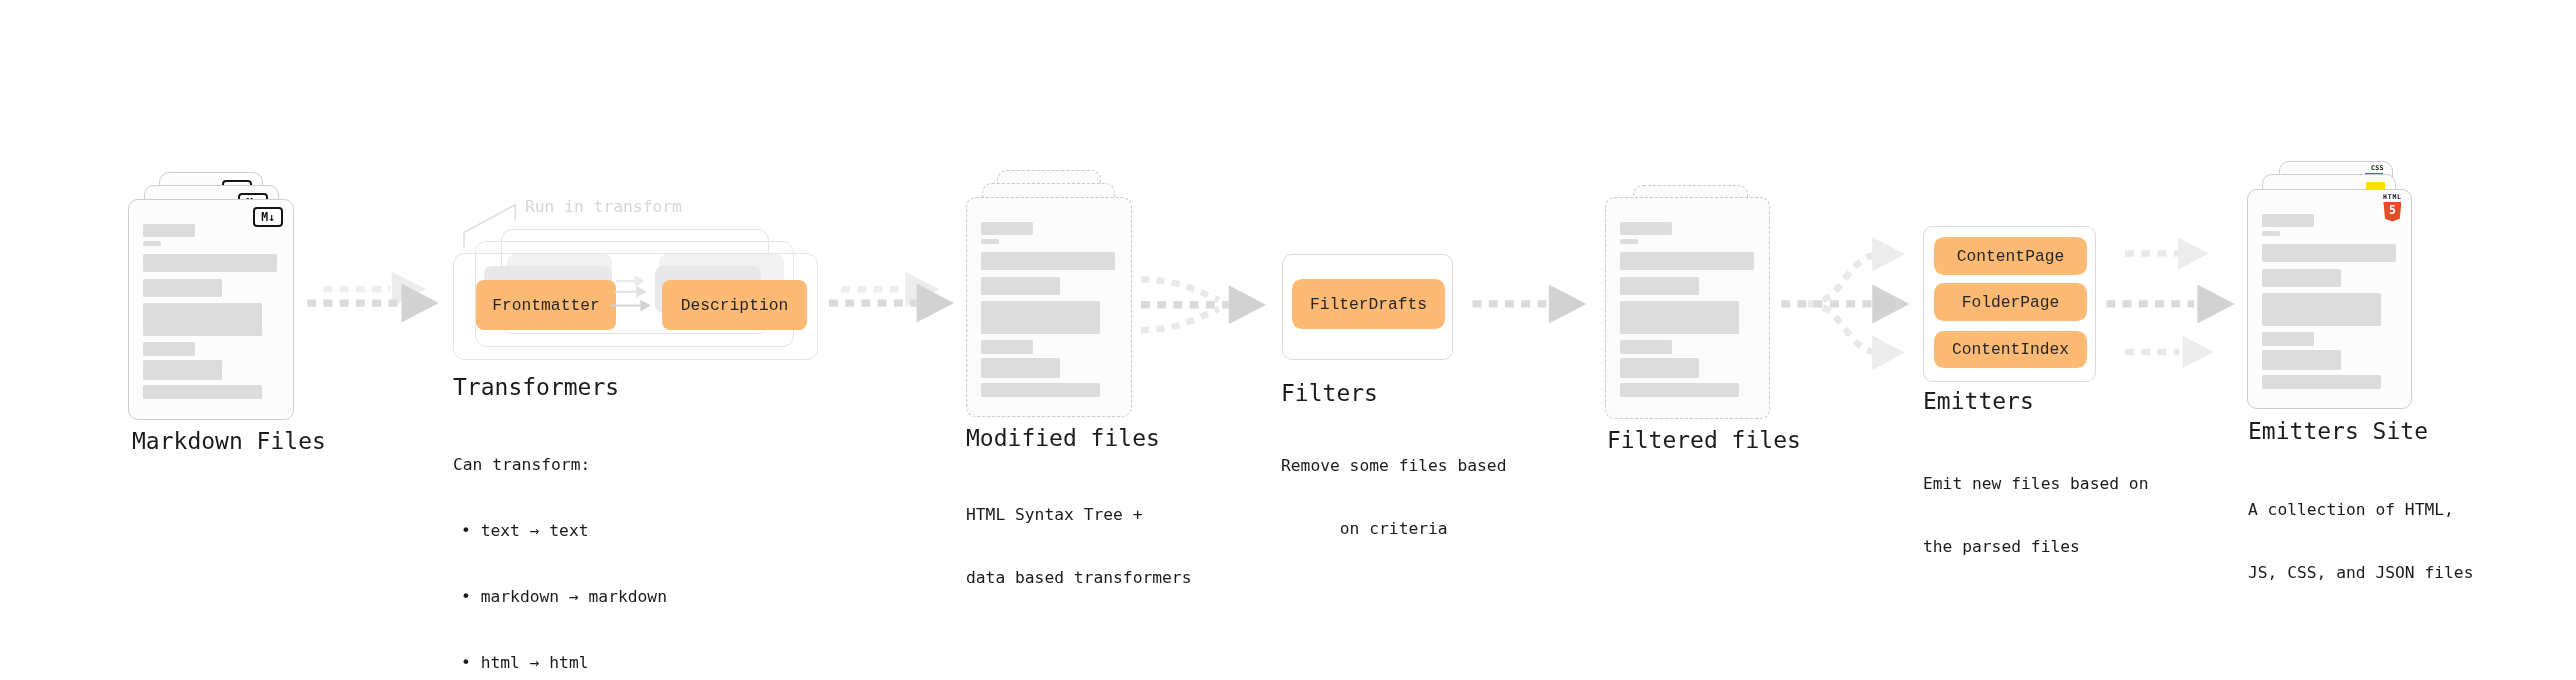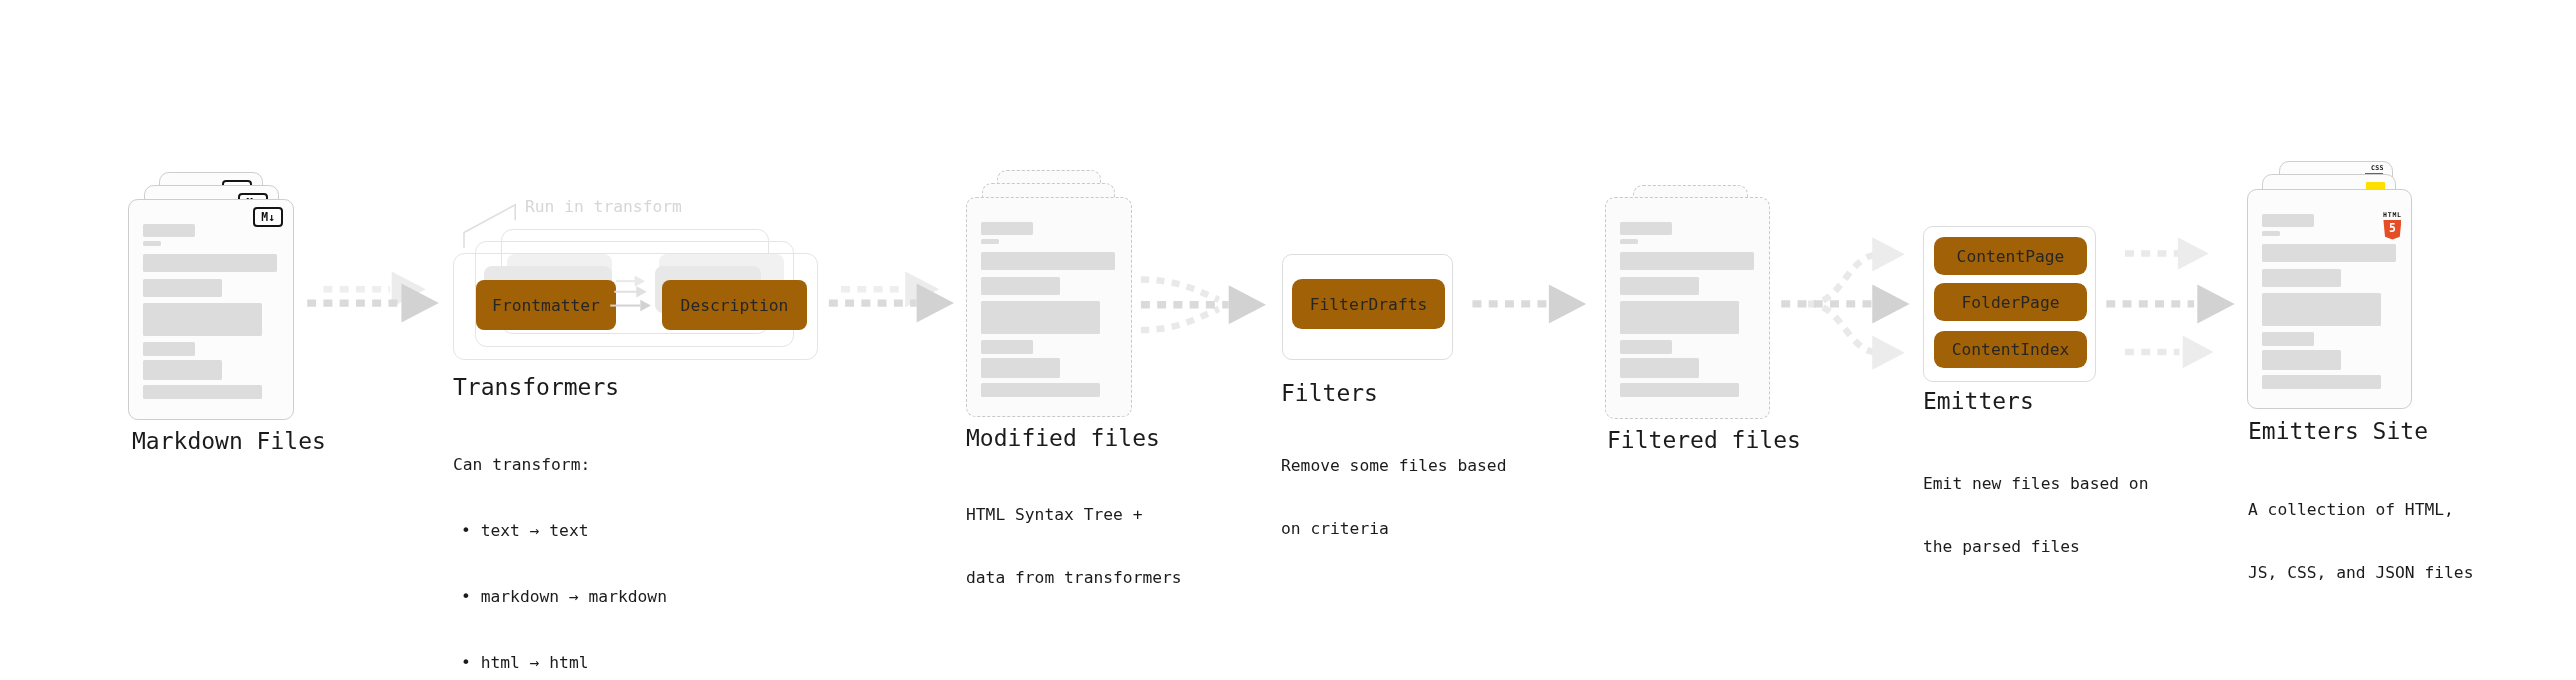--- a/index.html
+++ b/index.html
@@ -6,22 +6,22 @@
   #canvas{
     position:relative;width:2576px;height:681px;background:#ffffff;overflow:hidden;
     font-family:"DejaVu Sans Mono","Liberation Mono",monospace;
   }
   .doc{position:absolute;background:#fcfcfc;border:1.6px solid #cdcdcd;border-radius:9.8px;box-sizing:border-box;}
   .doc.dashed{border:1.6px dashed #c8c8c8;background:#fbfbfb;}
   .bar{background:#dcdcdc;border-radius:1.6px;margin-left:14px;}
   .stack-label{position:absolute;font-size:23px;line-height:26px;color:#1b1b1b;white-space:pre;}
   .sub{position:absolute;font-size:16.3px;line-height:21px;color:#1b1b1b;white-space:pre;}
   .sub.bullets{line-height:22px;}
-  .pill{position:absolute;background:#a16207;border-radius:8.1px;display:flex;align-items:center;justify-content:center;
-        font-size:16.3px;color:#262626;z-index:3;}
+  .pill{position:absolute;background:#fdba74;border-radius:8.1px;display:flex;align-items:center;justify-content:center;
+        font-size:16.3px;color:#262626;z-index:3;font-family:Liberation Mono, monospace;}
   .ghost{position:absolute;border-radius:8.1px;z-index:2;}
   .g1{background:#e8e8e8;}
   .g2{background:#f1f1f1;}
   .obox{position:absolute;border:1.6px solid #e4e4e4;border-radius:11.4px;box-sizing:border-box;background:transparent;z-index:1;}
   .wbox{background:#ffffff;border-color:#dcdcdc;border-radius:9.8px;}
   .badge-md{position:absolute;width:30px;height:19.5px;border:2px solid #141414;border-radius:4.1px;background:#ffffff;
             display:flex;align-items:center;justify-content:center;font-weight:bold;font-size:11.4px;color:#111;box-sizing:border-box;}
   .note{position:absolute;color:#d6d6d6;font-size:16.3px;z-index:5;white-space:pre;}
   .badge-js{position:absolute;width:19.5px;height:10.6px;border-radius:0.8px;}
   .badge-css{position:absolute;width:19.5px;text-align:right;}
@@ -92,29 +92,29 @@
         <div class="bar" style="width: 134px; height: 18.7px; margin-top: 8.1px;"></div>
         <div class="bar" style="width: 79px; height: 18px; margin-top: 6.5px;"></div>
         <div class="bar" style="width: 119px; height: 32.5px; margin-top: 6.5px;"></div>
         <div class="bar" style="width: 52px; height: 14.6px; margin-top: 5.7px;"></div>
         <div class="bar" style="width: 79px; height: 19.5px; margin-top: 4.1px;"></div>
         <div class="bar" style="width: 119px; height: 14px; margin-top: 5.7px;"></div>
       </div>
     <div class="stack-label" style="left:966px;top:425px;">Modified files</div>
     <div class="sub" style="left:966px;top:462px;">
       <div>HTML Syntax Tree +</div>
-      <div>data from transformers</div>
+      <div>data based transformers</div>
     </div>
   </div>
 
   <div>
     <div class="obox wbox" style="left:1282px;top:254px;width:171px;height:106px;"></div>
     <div class="pill" style="left:1292px;top:279px;width:153px;height:50px;border-radius:9.8px;">FilterDrafts</div>
     <div class="stack-label" style="left:1281px;top:380px;">Filters</div>
-    <div class="sub" style="left:1281px;top:413px;">
+    <div class="sub" style="left:1281px;top:413px;text-align:center;">
       <div>Remove some files based</div>
       <div>on criteria</div>
     </div>
   </div>
 
   <div>
     <div class="doc dashed" style="left:1633px;top:185px;width:115px;height:219px;z-index:1;"></div>
     <div class="doc dashed" style="left:1605px;top:197px;width:165px;height:222px;z-index:3;">
         <div class="bar" style="width: 52px; height: 12.2px; margin-top: 24.4px;"></div>
         <div class="bar" style="width: 18px; height: 4.9px; margin-top: 4.1px;"></div>
@@ -144,21 +144,21 @@
     <div class="doc" style="left:2279px;top:161px;width:114px;height:219px;z-index:1;">
       <div class="badge-css" style="right:8.1px;top:3.3px;">
         <div class="css-txt">CSS</div>
         <div class="css-bar" style="background-color: rgb(46, 99, 238);"></div>
       </div>
     </div>
     <div class="doc" style="left:2262px;top:174px;width:134px;height:219px;z-index:2;">
       <div class="badge-js" style="right: 9.8px; top: 7.3px; background-color: rgb(255, 223, 0);"></div>
     </div>
     <div class="doc" style="left:2247px;top:189px;width:165px;height:220px;z-index:3;">
-      <div class="html5-logo" style="position:absolute;right:8.1px;top:22px;">
+      <div class="html5-logo" style="position:absolute;right:8.1px;top:4px;">
         <div class="html-txt">HTML</div>
         <div class="html5-shield" style="background-color: rgb(228, 77, 38);">5</div>
       </div>
     <div class="bar" style="width: 52px; height: 12.2px; margin-top: 24.4px;"></div>
         <div class="bar" style="width: 18px; height: 4.9px; margin-top: 4.1px;"></div>
         <div class="bar" style="width: 134px; height: 18.7px; margin-top: 8.1px;"></div>
         <div class="bar" style="width: 79px; height: 18px; margin-top: 6.5px;"></div>
         <div class="bar" style="width: 119px; height: 32.5px; margin-top: 6.5px;"></div>
         <div class="bar" style="width: 52px; height: 14.6px; margin-top: 5.7px;"></div>
         <div class="bar" style="width: 79px; height: 19.5px; margin-top: 4.1px;"></div>

